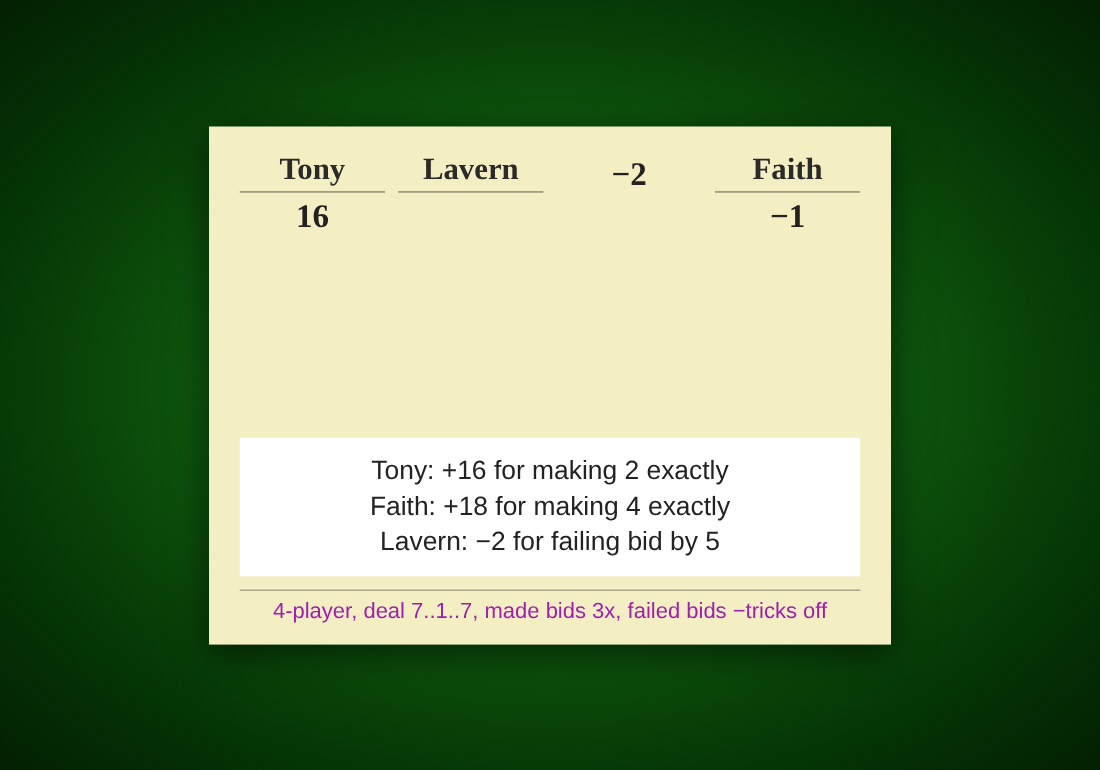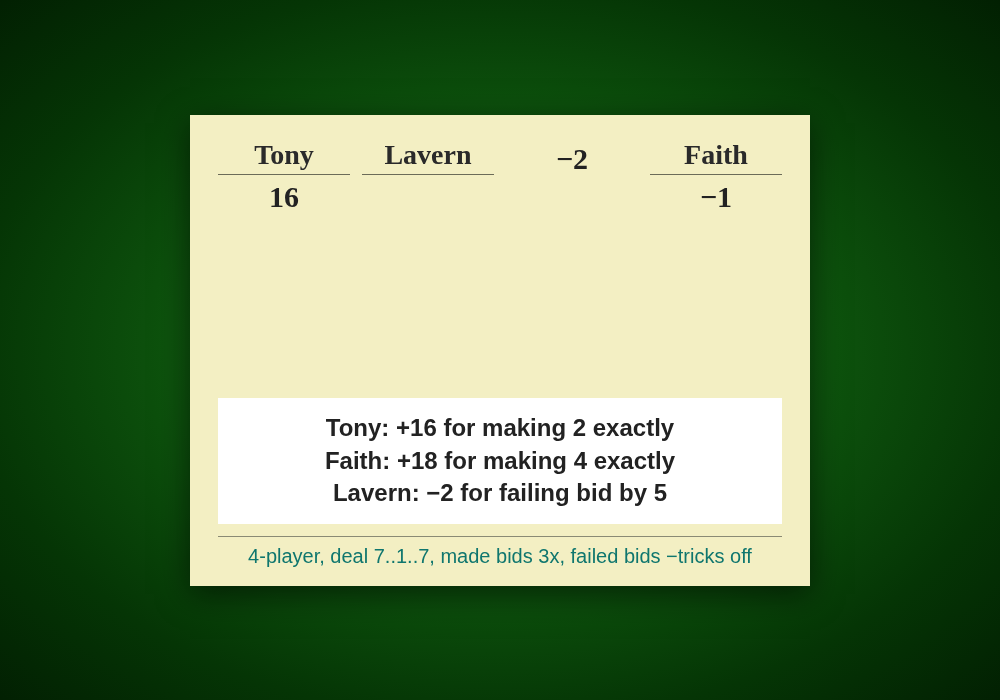--- a/index.html
+++ b/index.html
@@ -57,27 +57,27 @@
   }
   .spacer { flex: 1 1 auto; }
   .log-box {
     background: #ffffff;
     padding: 14px 10px;
     text-align: center;
     font-size: 24px;
     color: #222;
     line-height: 1.35;
   }
-  .log-line { white-space: nowrap; font-weight: bold; }
+  .log-line { white-space: nowrap; }
   .rules-line {
     margin-top: 12px;
     padding-top: 8px;
     border-top: 1px solid #8a8a74;
     font-size: 20px;
-    color: #0f766e;
+    color: #a21caf;
     text-align: center;
     white-space: nowrap;
   }
 </style>
 </head>
 <body>
 
 <div class="scorepad">
 
   <div class="players-row">

